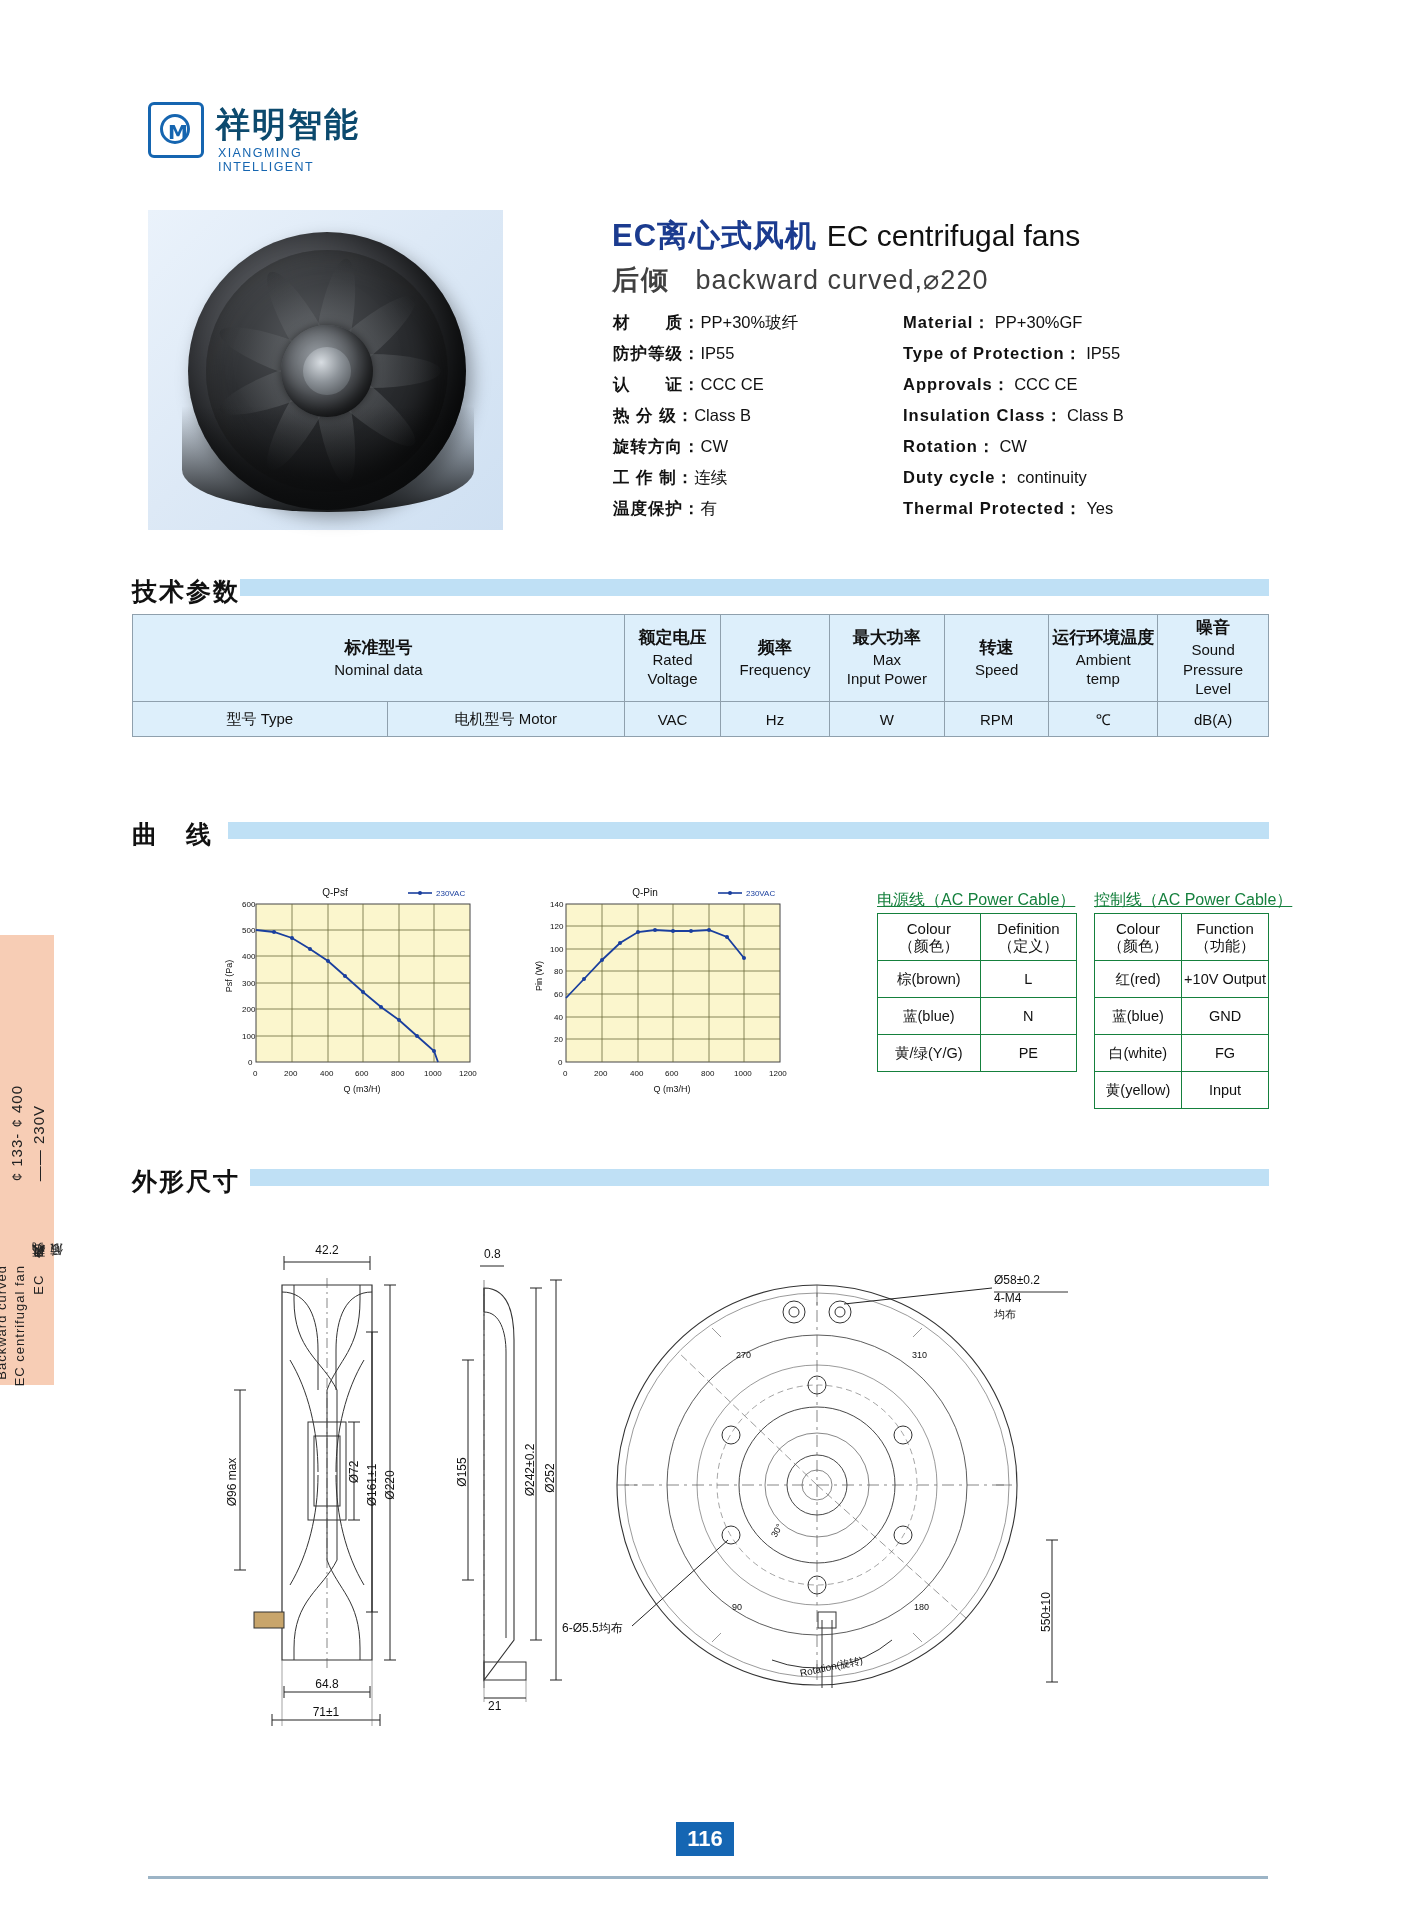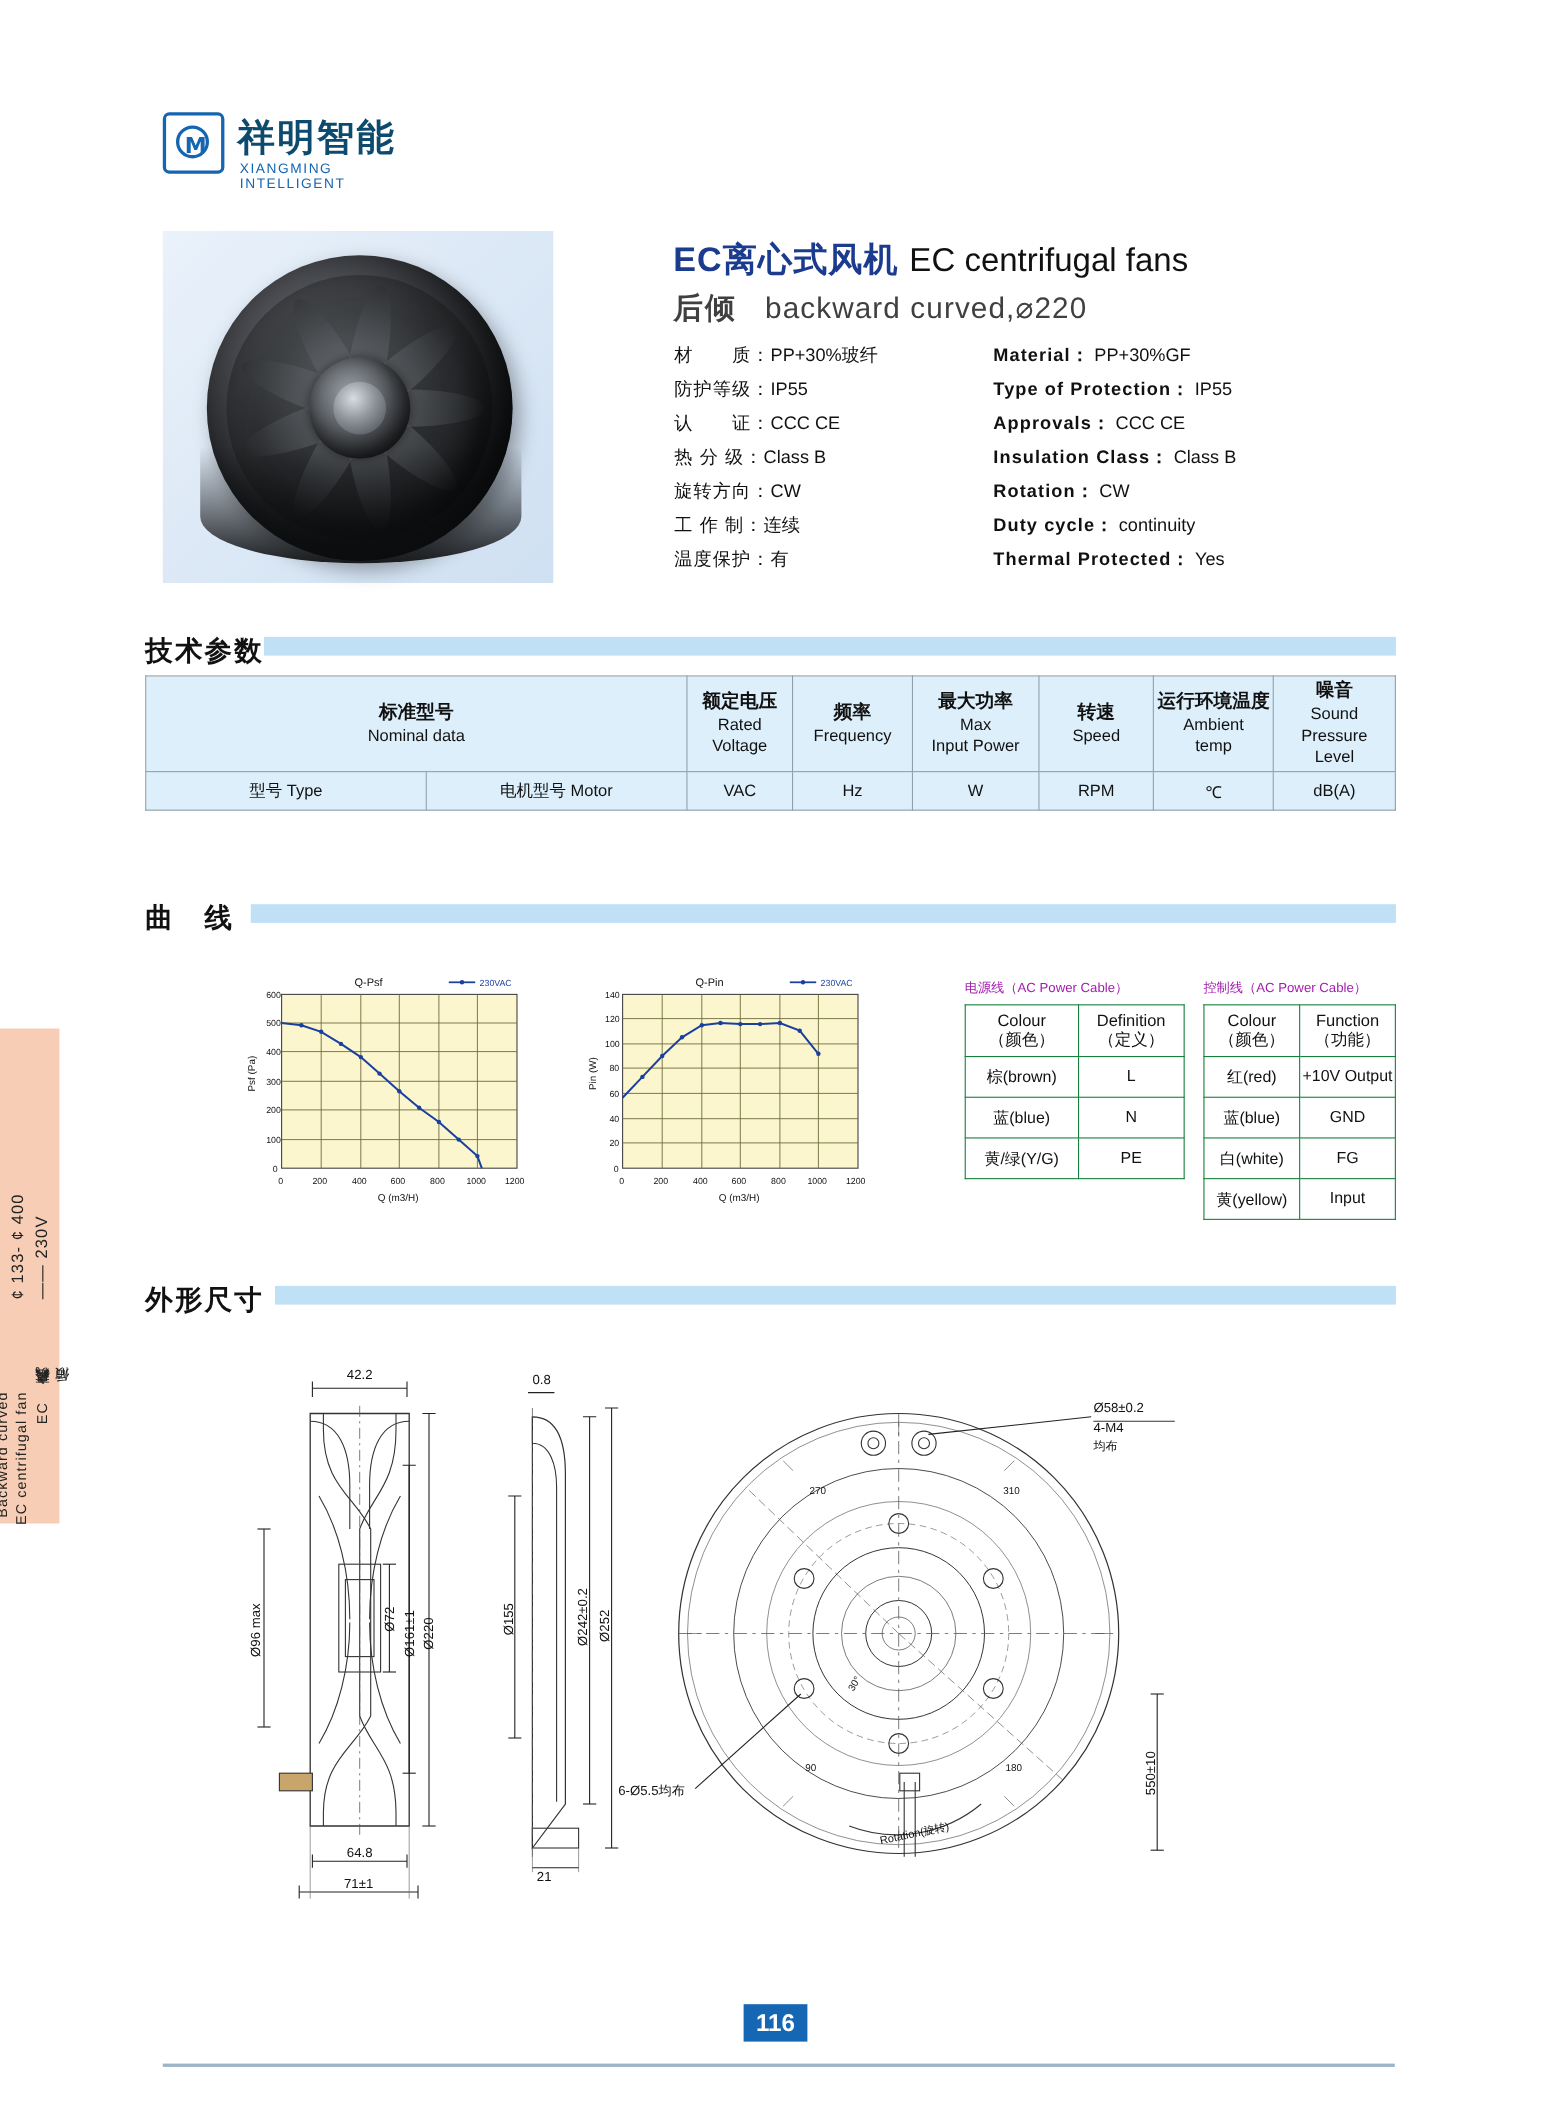--- a/index.html
+++ b/index.html
@@ -78,21 +78,21 @@
   
   .t1{position:absolute;left:612px;top:215px;font-size:31px;font-weight:bold;color:#1b3b8f;letter-spacing:1px;}
   .t1 .en{font-weight:normal;color:#111;font-size:30px;letter-spacing:0;}
   .t2{position:absolute;left:612px;top:262px;font-size:27px;color:#404040;letter-spacing:1px;}
   .t2 b{font-weight:bold;letter-spacing:2px;}
 
   
   .spec-cn{position:absolute;left:613px;top:312px;width:270px;}
   .spec-en{position:absolute;left:903px;top:312px;width:330px;}
   .spec-row{height:31px;font-size:16.5px;color:#111;white-space:nowrap;}
-  .spec-row .k{font-weight:normal;letter-spacing:1px;}
+  .spec-row .k{font-weight:bold;letter-spacing:1px;}
   .spec-row .v{font-weight:normal;}
   .spec-en .spec-row .k{font-weight:bold;}
   .spec-en .spec-row .v{padding-left:4px;}
 
   
   .sec{position:absolute;left:132px;width:1137px;height:26px;}
   .sec .lbl{position:absolute;left:0;top:0;font-size:25px;font-weight:bold;color:#111;letter-spacing:2px;}
   .sec .bar{position:absolute;left:108px;top:4px;right:0;height:17px;background:#bfe0f5;}
   .sec.s2 .bar{left:96px;}
   .sec.s3 .bar{left:118px;}
@@ -109,21 +109,21 @@
 
   
   .charts{position:absolute;left:210px;top:880px;}
   .chart{position:absolute;}
   .chart svg{display:block;}
 
   
   .cab{position:absolute;border-collapse:collapse;}
   .cab td{border:1px solid #15803d;text-align:center;font-size:14.5px;color:#111;height:34px;}
   .cab .hd td{font-size:15px;line-height:1.15;height:44px;}
-  .cabcap{position:absolute;font-size:12px;color:#a21caf;}
+  .cabcap{position:absolute;font-size:16px;color:#15803d;text-decoration:underline;}
 
   
   .dims{position:absolute;left:132px;top:1240px;width:1137px;height:560px;}
   .dims svg{display:block;}
 
   
   .pagenum{
     position:absolute;left:676px;top:1822px;width:58px;height:34px;background:#1566b3;color:#fff;
     font-size:22px;font-weight:bold;text-align:center;line-height:34px;
   }

